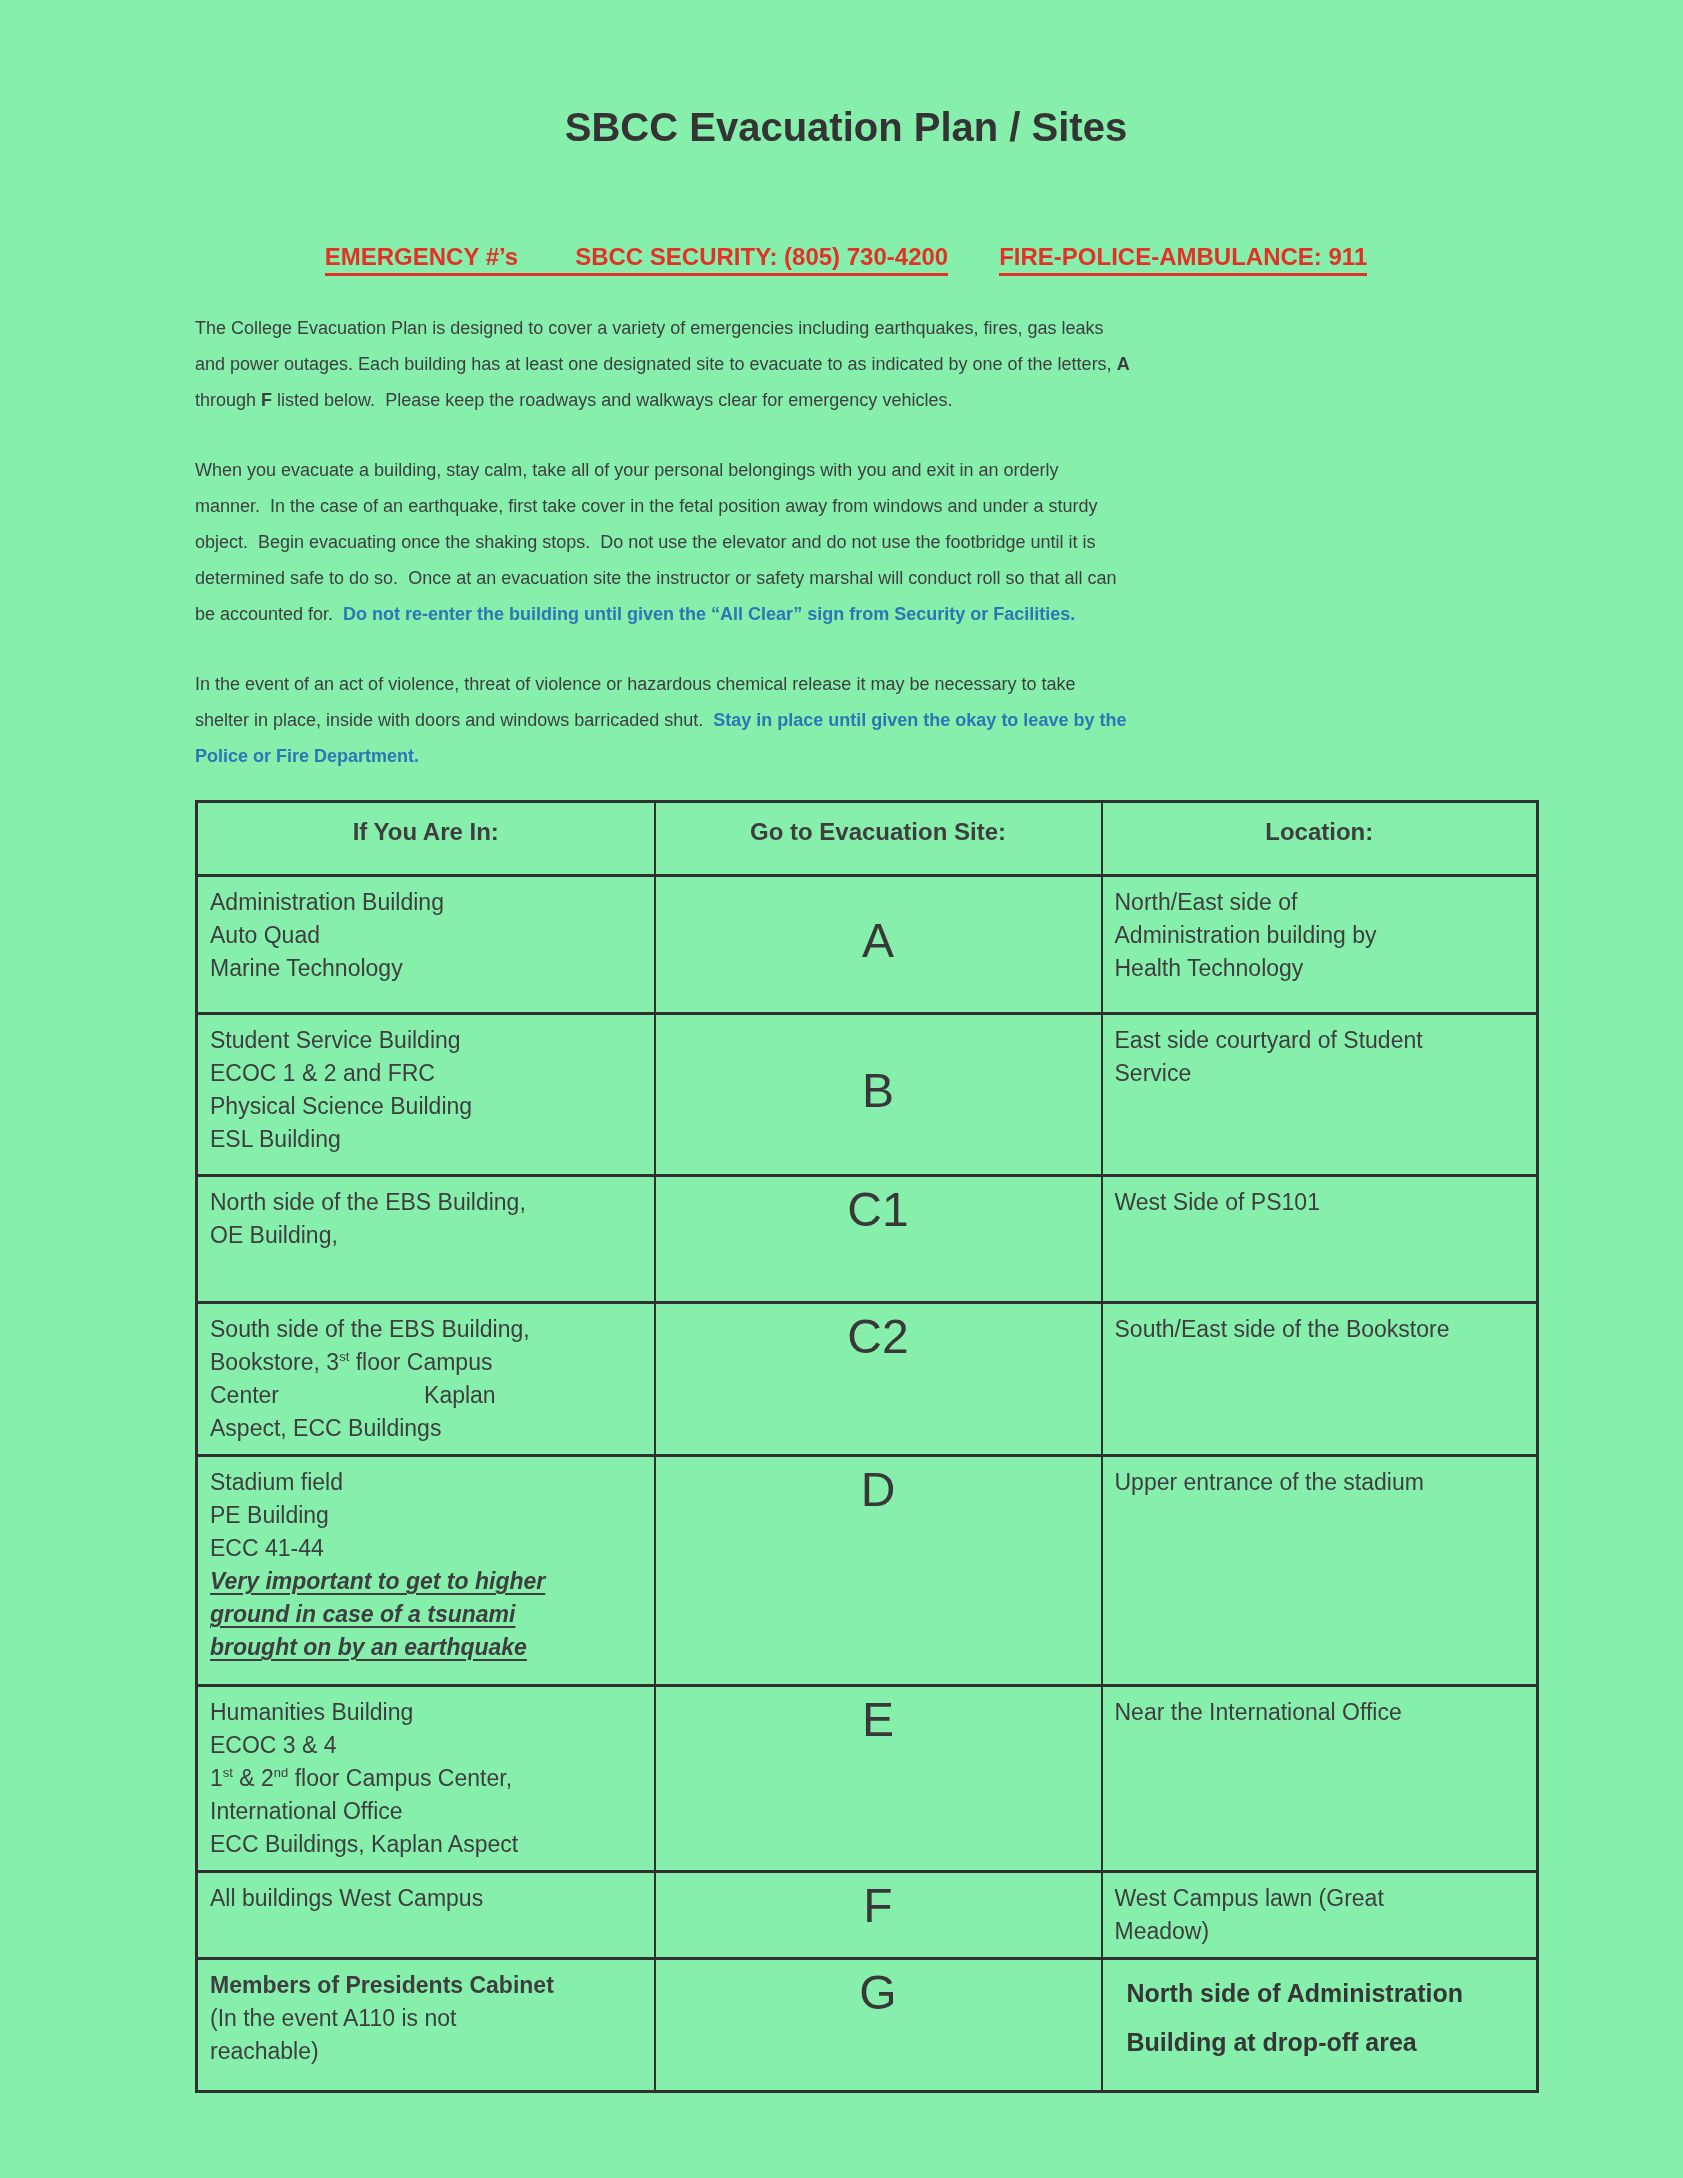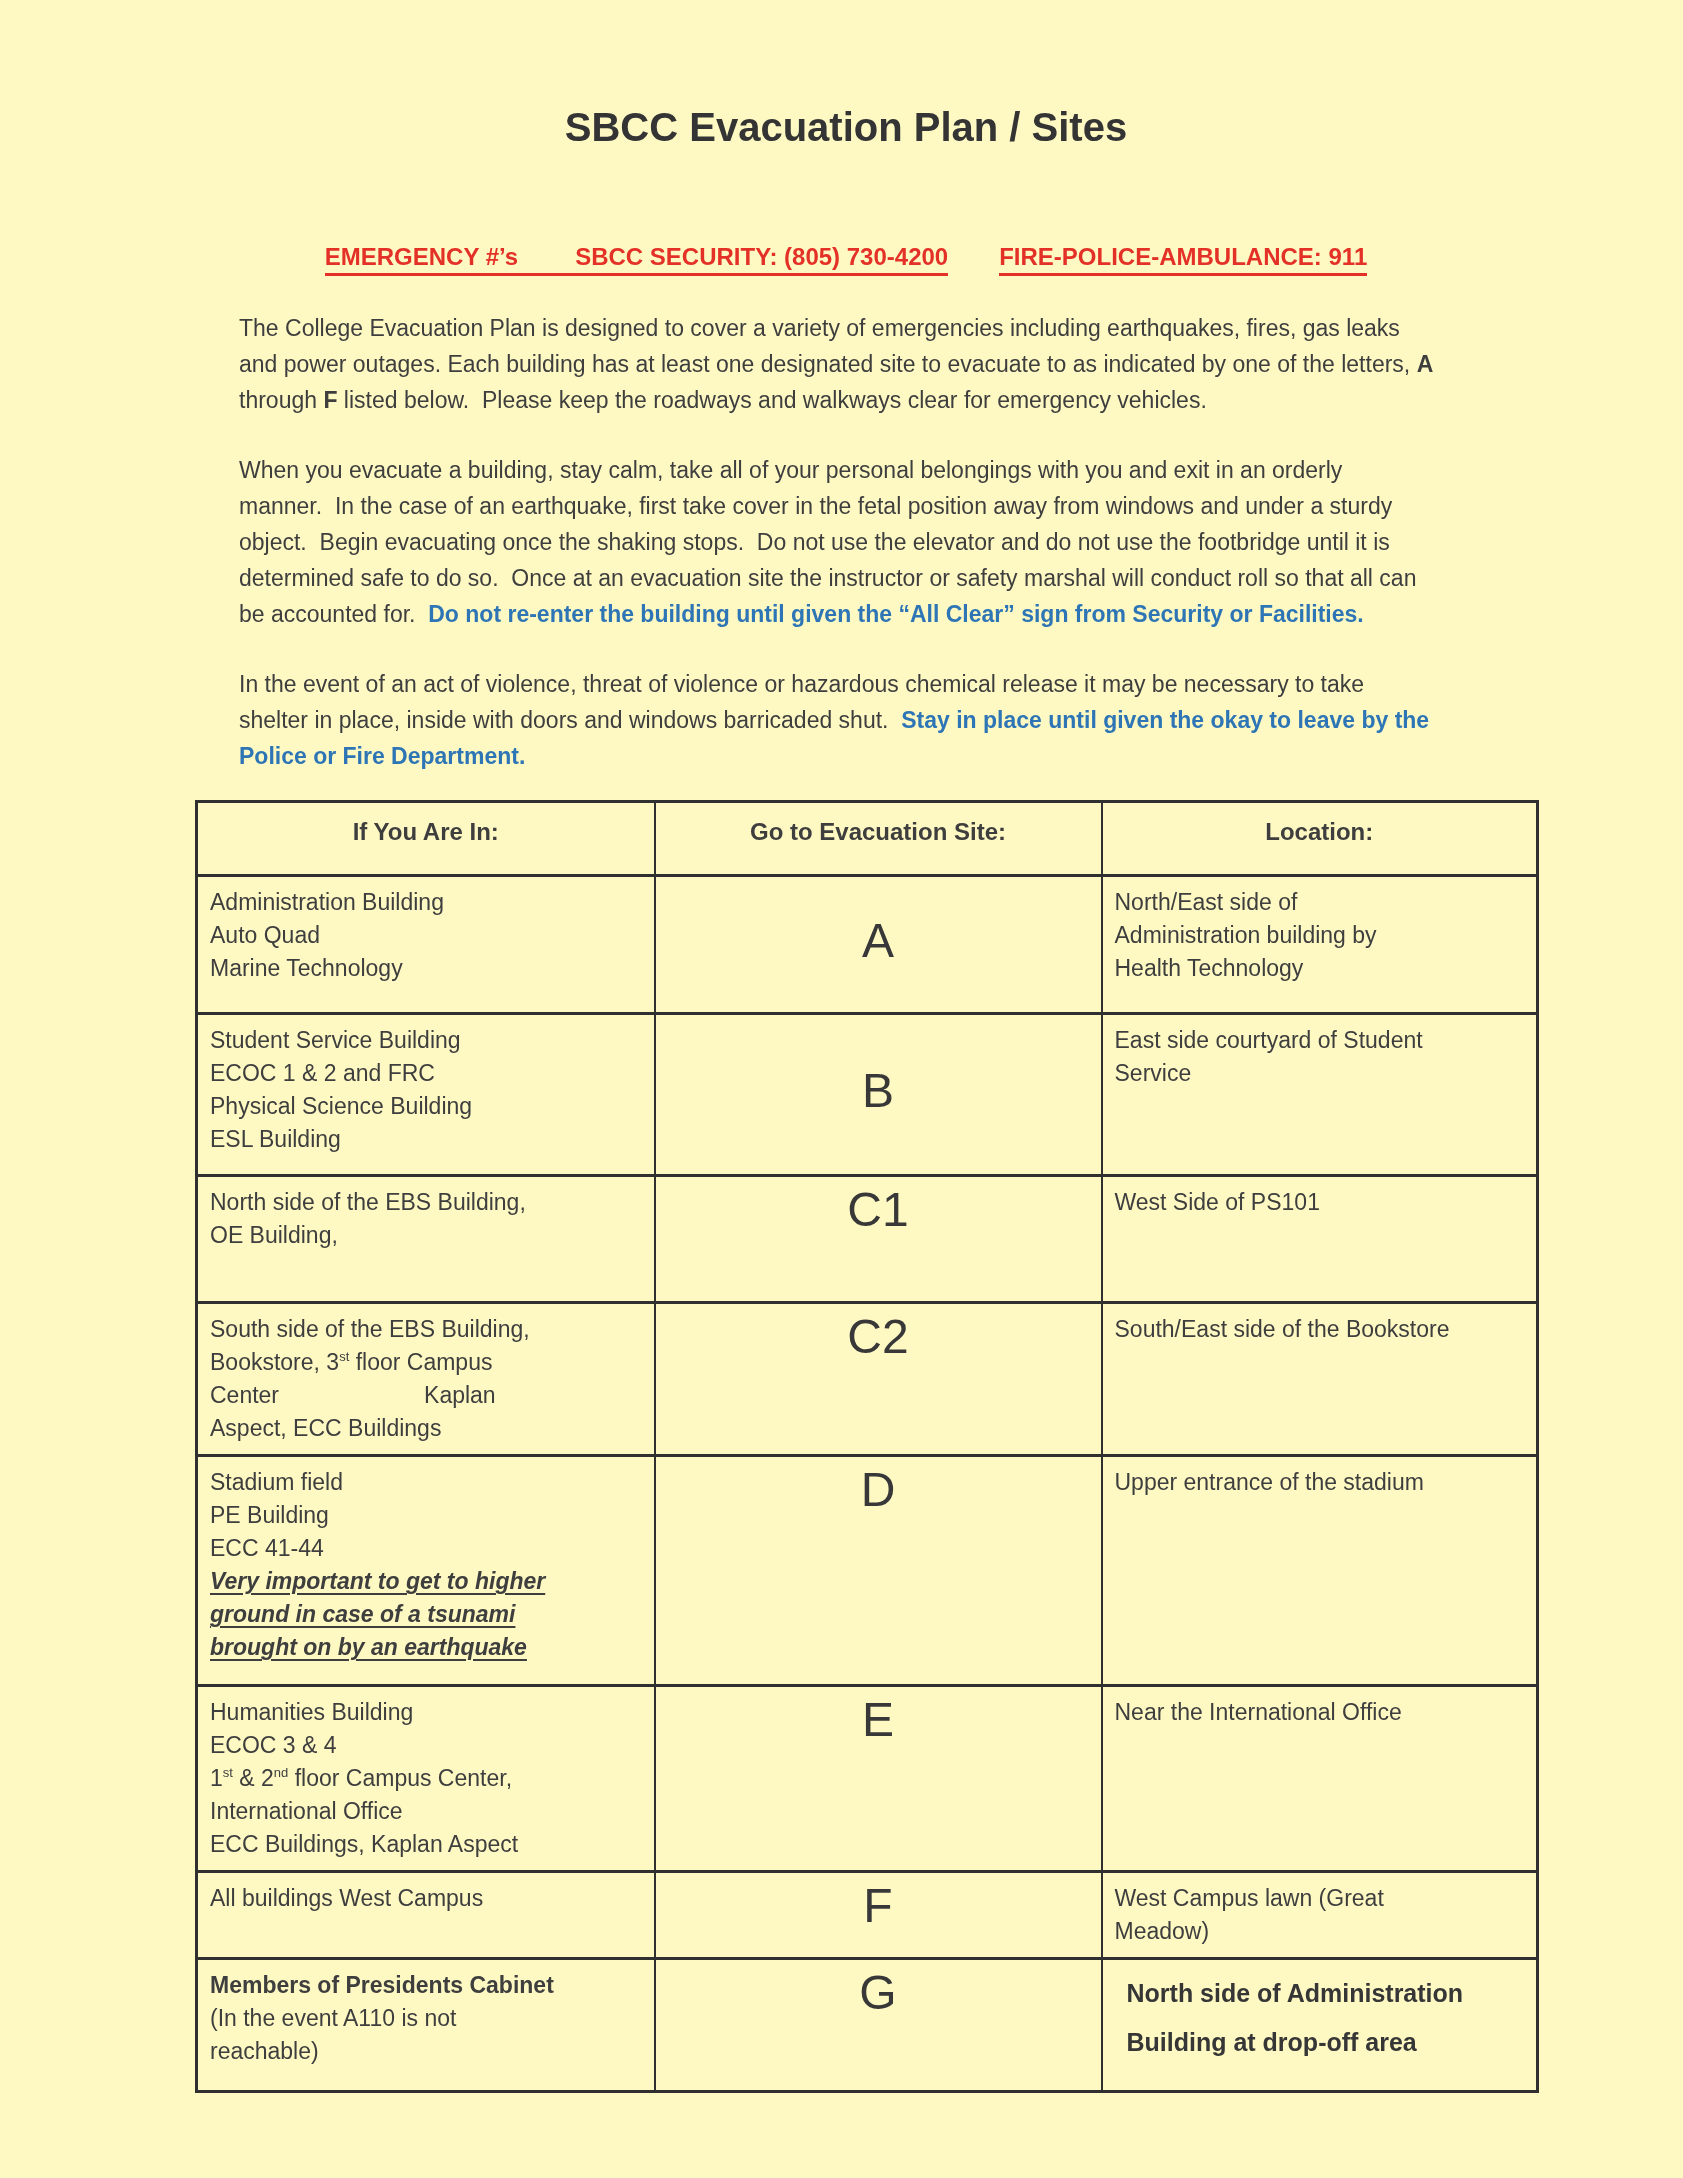--- a/index.html
+++ b/index.html
@@ -6,21 +6,21 @@
     --red:#e43127;
     --blue:#2e75b6;
     --ink:#3e3e3e;
     --border:#303030;
   }
   html,body{margin:0;padding:0;background:#ffffff;}
   .page{
     position:relative;
     width:1683px;
     height:2178px;
-    background:#fef9c3;
+    background:#86efac;
     font-family:"Liberation Sans", sans-serif;
     color:var(--ink);
     overflow:hidden;
   }
   .content{
     padding:102px 186px 0 195px;
   }
   .doc-title{
     margin:0;
     text-align:center;
@@ -45,24 +45,23 @@
   .ug-gap{
     display:inline-block;
     width:57px;
   }
   .plain-gap{
     display:inline-block;
     width:51px;
   }
   .para{
     margin-top:34px;
-    font-size:23px;
+    font-size:18px;
     line-height:36px;
     white-space:pre-line;
-    margin-left:44px;
   }
   .b{font-weight:bold;}
   .blue{color:var(--blue);font-weight:bold;}
   table.evac{
     margin-top:26px;
     width:1341px;
     border-collapse:collapse;
     table-layout:fixed;
     border:3px solid var(--border);
   }

